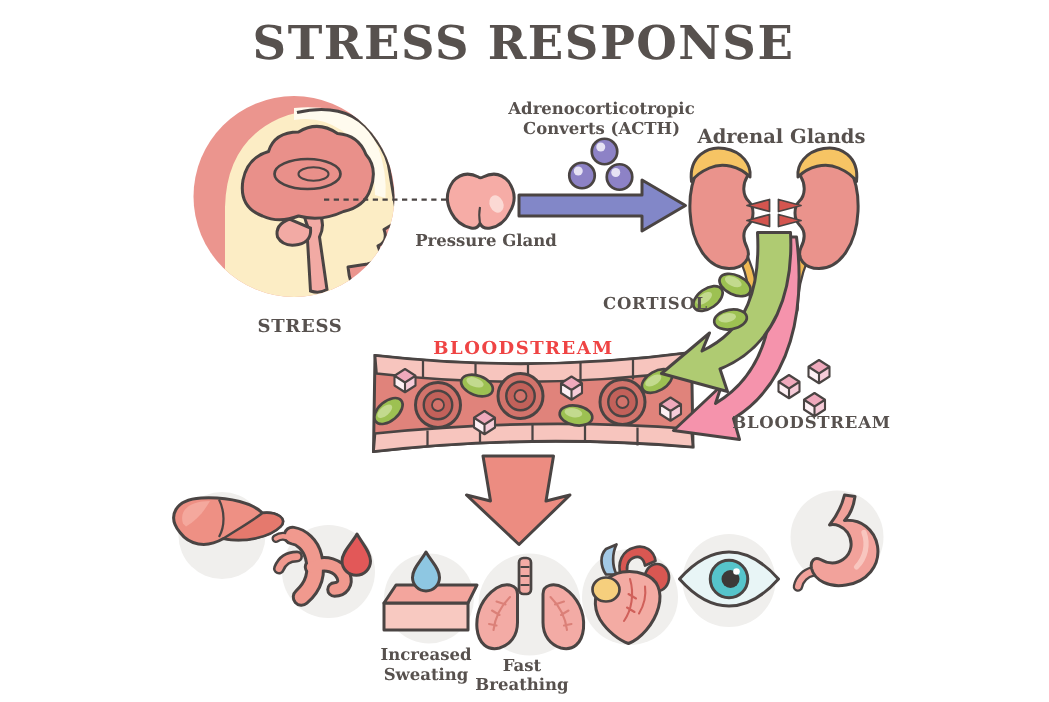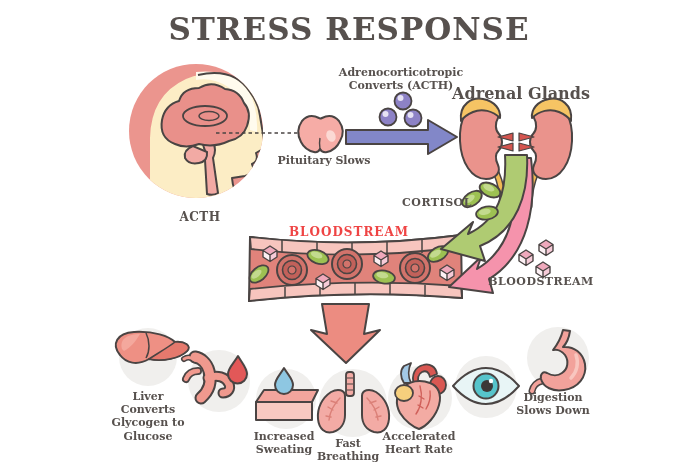--- a/index.html
+++ b/index.html
@@ -4,21 +4,21 @@
 <style>
 *{margin:0;padding:0;box-sizing:border-box}
 html,body{background:#ffffff}
 #canvas{position:relative;width:699px;height:468px;background:#ffffff;overflow:hidden;font-family:"DejaVu Serif",serif}
 #art{position:absolute;left:0;top:0}
 .lbl{position:absolute;font-weight:700;color:#57514e;text-align:center;line-height:1.2;transform:translateX(-50%);font-size:11px}
 .title{left:349px;top:11px;font-size:31px;letter-spacing:1px;white-space:nowrap}
 .brain-l{left:200px;top:210px;font-size:12px;letter-spacing:.5px}
 .pit-l{left:324px;top:154px;white-space:nowrap}
 .acth-l{left:401px;top:66px;width:132px}
-.adr-l{left:521px;top:84px;font-size:16px;white-space:nowrap}
+.adr-l{left:521px;top:84px;font-size:13px;white-space:nowrap}
 .cor-l{left:437px;top:196px;letter-spacing:.5px}
 .adrln-l{left:541px;top:275px;letter-spacing:.5px}
 .blood-l{left:349px;top:225px;font-size:12px;color:#ef4444;letter-spacing:1px;white-space:nowrap}
 .e1{left:148px;top:390px;width:76px}
 .e2{left:218px;top:414px;width:72px}
 .e3{left:284px;top:430px;width:76px}
 .e4{left:348px;top:437px;width:70px}
 .e5{left:419px;top:430px;width:88px}
 .e6{left:485px;top:417px;width:60px}
 .e7{left:553px;top:391px;width:86px}
@@ -190,26 +190,23 @@
   <g>
     <circle cx="558" cy="358" r="31" fill="#f0efed"></circle>
     <path d="M 542 381 C 537 382 533 386 532 391" fill="none" stroke="#4a4443" stroke-width="7" stroke-linecap="round"></path>
     <path d="M 542 381 C 537 382 533 386 532 391" fill="none" stroke="#f2a29b" stroke-width="4" stroke-linecap="round"></path>
     <path d="M 563 330 L 570 331 C 569 338 567 343 563 347 C 574 346 583 353 585 364 C 587 377 578 388 564 390 C 553 392 543 387 541 379 C 540 374 543 371 547 373 C 552 376 558 376 562 373 C 568 369 569 361 565 355 C 562 351 557 349 553 350 C 557 345 561 338 563 330 Z" fill="#f2a29b" stroke="#4a4443" stroke-width="2" stroke-linejoin="round"></path>
     <path d="M 576 355 C 579 363 577 372 571 378" fill="none" stroke="#f8c6bf" stroke-width="3.5" stroke-linecap="round"></path>
   </g>
 </svg>
 
 <div class="lbl title">STRESS RESPONSE</div>
-<div class="lbl brain-l">ACTH</div>
-<div class="lbl pit-l">Pituitary Slows</div>
+<div class="lbl brain-l">STRESS</div>
+<div class="lbl pit-l">Pressure Gland</div>
 <div class="lbl acth-l">Adrenocorticotropic Converts (ACTH)</div>
 <div class="lbl adr-l">Adrenal Glands</div>
 <div class="lbl cor-l">CORTISOL</div>
 <div class="lbl adrln-l">BLOODSTREAM</div>
 <div class="lbl blood-l">BLOODSTREAM</div>
-<div class="lbl e1">Liver Converts Glycogen to Glucose</div>
 <div class="lbl e4">Fast Breathing</div>
 <div class="lbl e3">Increased Sweating</div>
-<div class="lbl e5">Accelerated Heart Rate</div>
-<div class="lbl e7">Digestion Slows Down</div>
 
 </div>
 
 </body></html>

